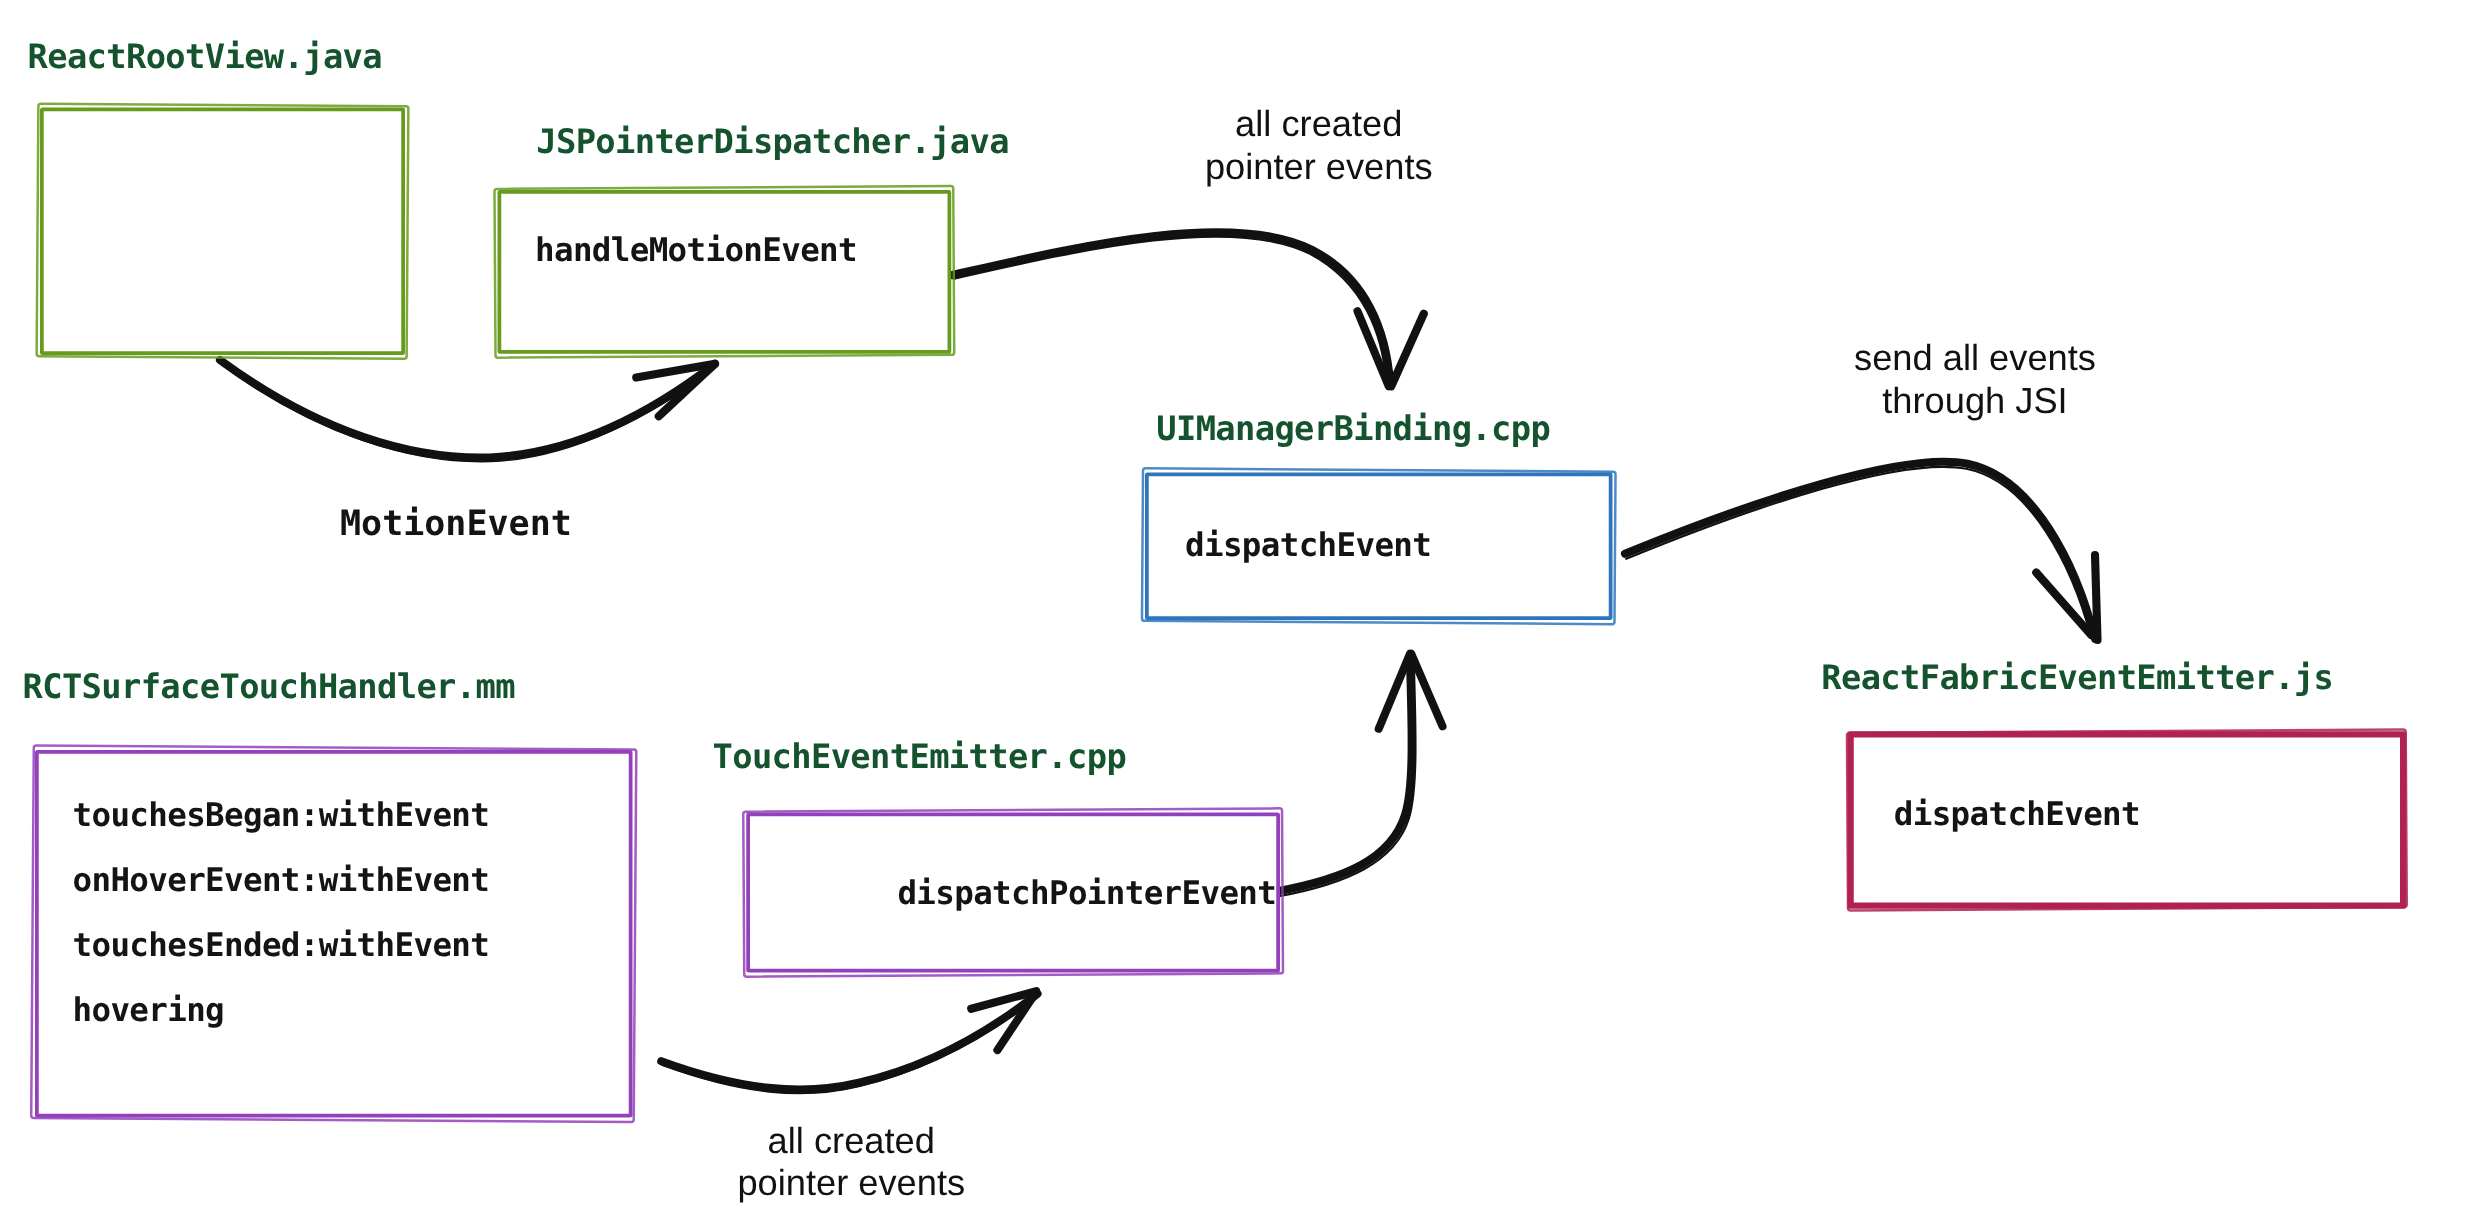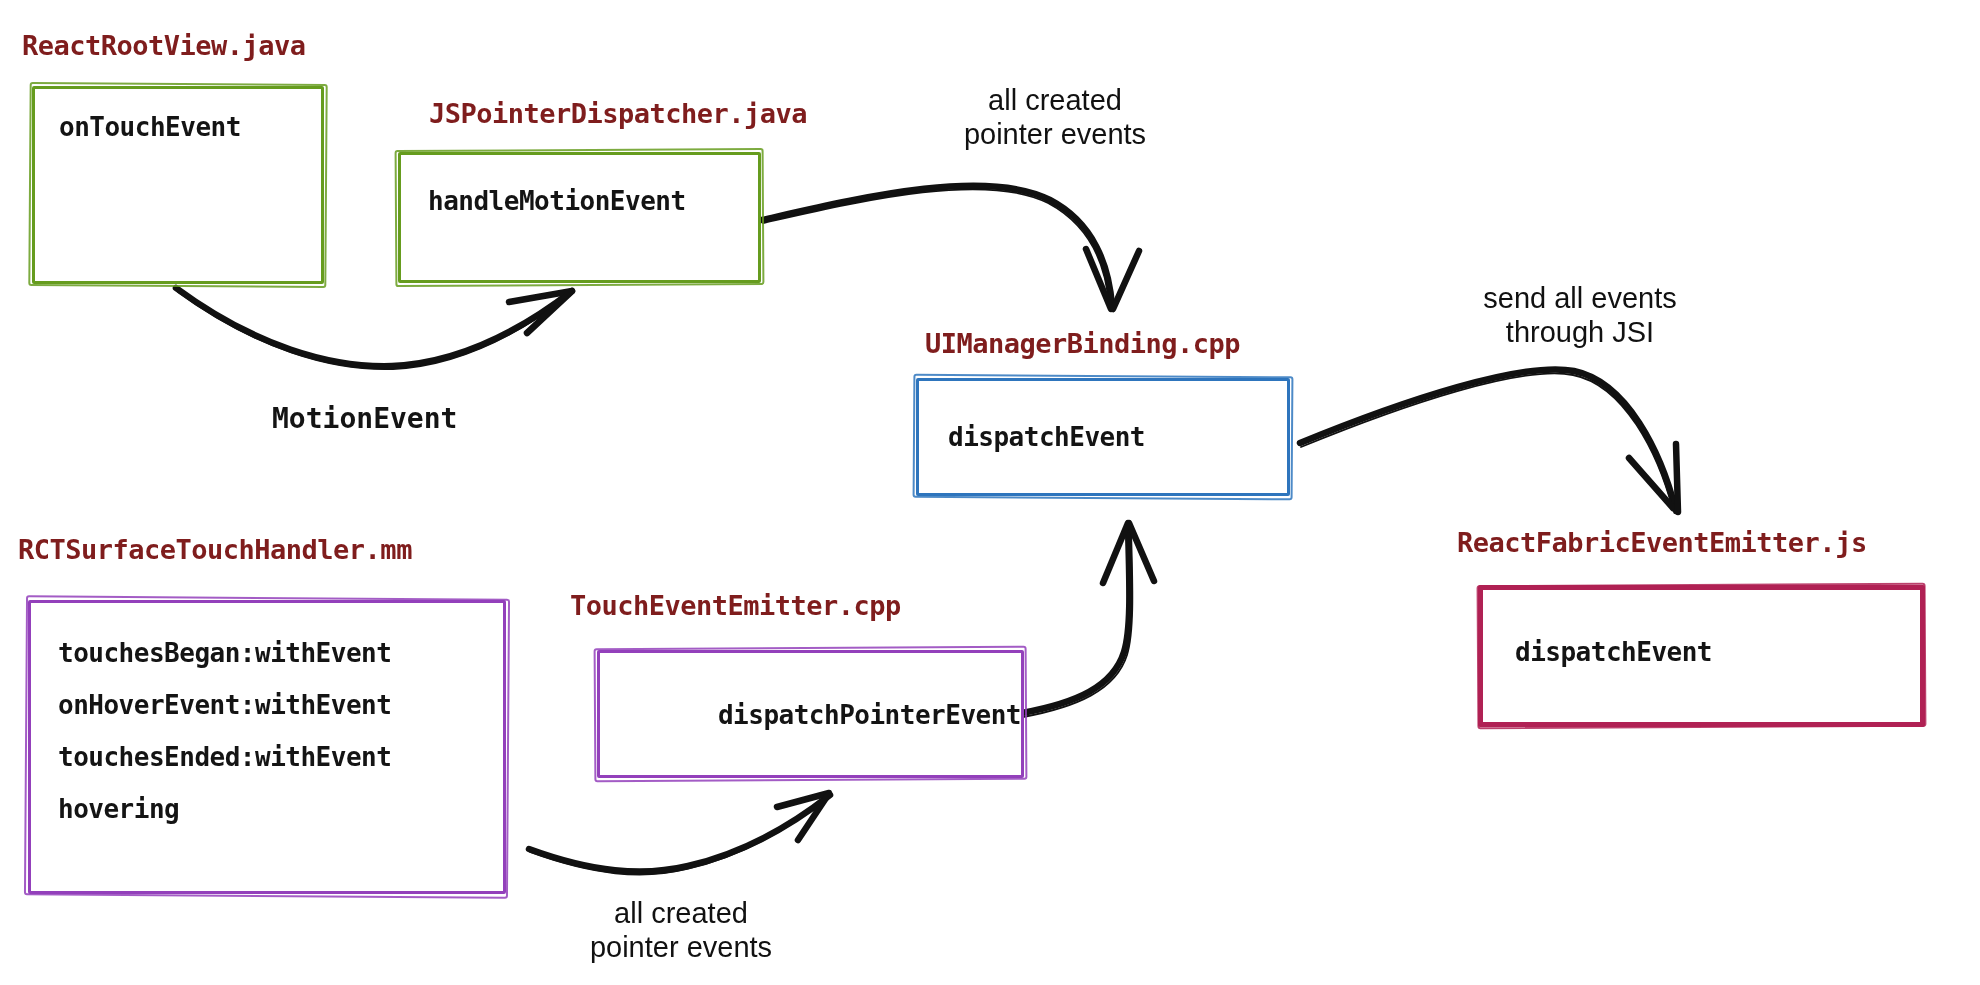--- a/index.html
+++ b/index.html
@@ -1,21 +1,21 @@
 <!DOCTYPE html>
 <html><head>
 <meta charset="utf-8">
 <style>
   html,body{margin:0;padding:0;background:#ffffff;}
   body{width:1980px;height:985px;position:relative;overflow:hidden;
        font-family:"DejaVu Sans Mono",monospace;}
   .stage{position:absolute;left:0;top:0;width:1980px;height:985px;}
 
   .file-title{position:absolute;font-family:"DejaVu Sans Mono",monospace;
-      font-weight:bold;font-size:27px;line-height:32px;color:#7f1d1d;
+      font-weight:bold;font-size:27px;line-height:32px;color:#14532d;
       white-space:nowrap;letter-spacing:-0.5px;}
 
   .sbox{position:absolute;background:#ffffff;border:3px solid #000;border-radius:2px;}
   .sbox::after{content:"";position:absolute;inset:-6px;border:2px solid;
       border-color:inherit;border-radius:3px;opacity:.85;pointer-events:none;
       transform:rotate(0.4deg);}
   .sbox.tilt-neg::after{transform:rotate(-0.35deg);}
   .green{border-color:#669c1e;}
   .blue{border-color:#2e75bd;}
   .purple{border-color:#9340bb;}
@@ -86,21 +86,20 @@
       <path class="thin" d="M 1023 717 C 1077 707 1116 690 1127 655 C 1135 629 1132 574 1131 528"></path>
       <path d="M 1103 583 L 1128 523"></path>
       <path d="M 1154 581 L 1129 523"></path>
     </g>
   </svg>
 
   <div>
     <div class="file-title" style="left:22px;top:30px;">ReactRootView.java</div>
     <div class="sbox green" style="left:32px;top:86px;width:286px;height:192px;">
       <div class="methods pad-rrv">
-        <span class="method">onTouchEvent</span>
       </div>
     </div>
   </div>
 
   <div>
     <div class="file-title" style="left:393px;top:98px;margin-left:36px;">JSPointerDispatcher.java</div>
     <div class="sbox green tilt-neg" style="left:398px;top:152px;width:357px;height:125px;">
       <div class="methods pad-jsp">
         <span class="method">handleMotionEvent</span>
       </div>
@@ -146,21 +145,21 @@
     </div>
   </div>
 
   <div class="mono-label" style="left:272px;top:402px;">MotionEvent</div>
 
   <div class="note" style="left:905px;top:83px;width:300px;">
     <span>all created</span>
     <span>pointer events</span>
   </div>
 
-  <div class="note" style="left:1420px;top:281px;width:320px;">
+  <div class="note" style="left:1420px;top:270px;width:320px;">
     <span>send all events</span>
     <span>through JSI</span>
   </div>
 
   <div class="note" style="left:531px;top:896px;width:300px;">
     <span>all created</span>
     <span>pointer events</span>
   </div>
 
 </div>

